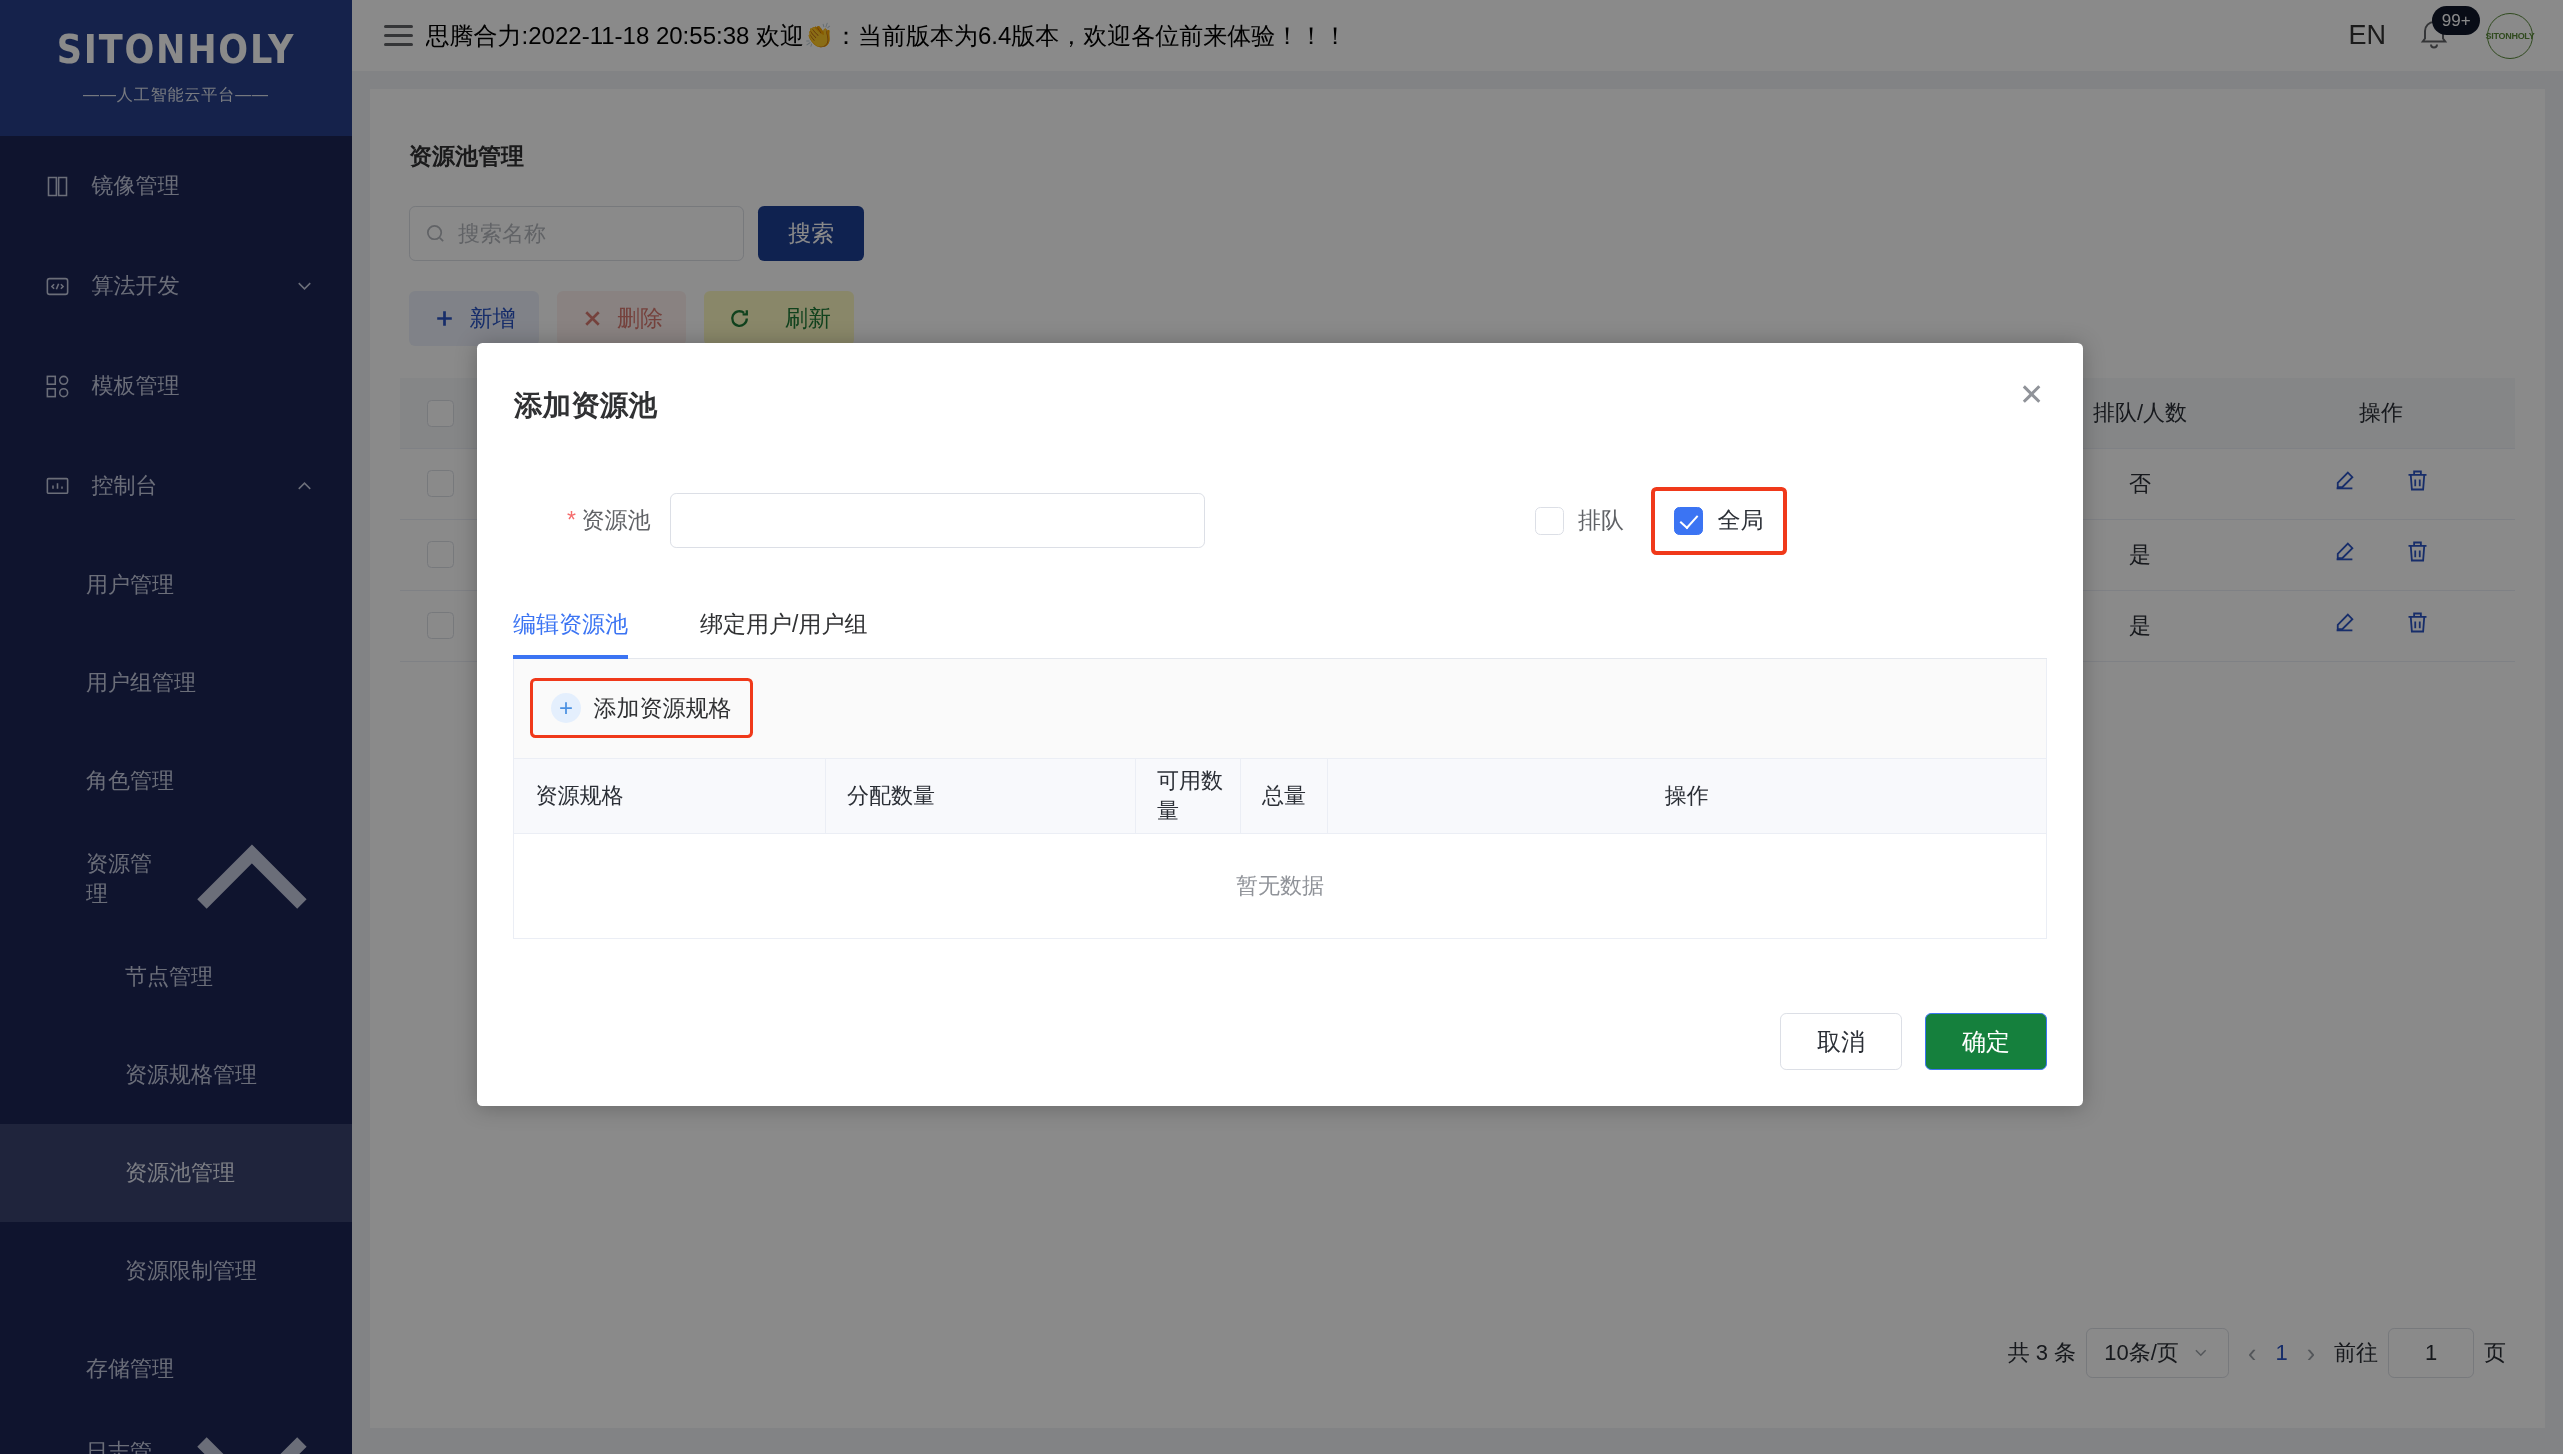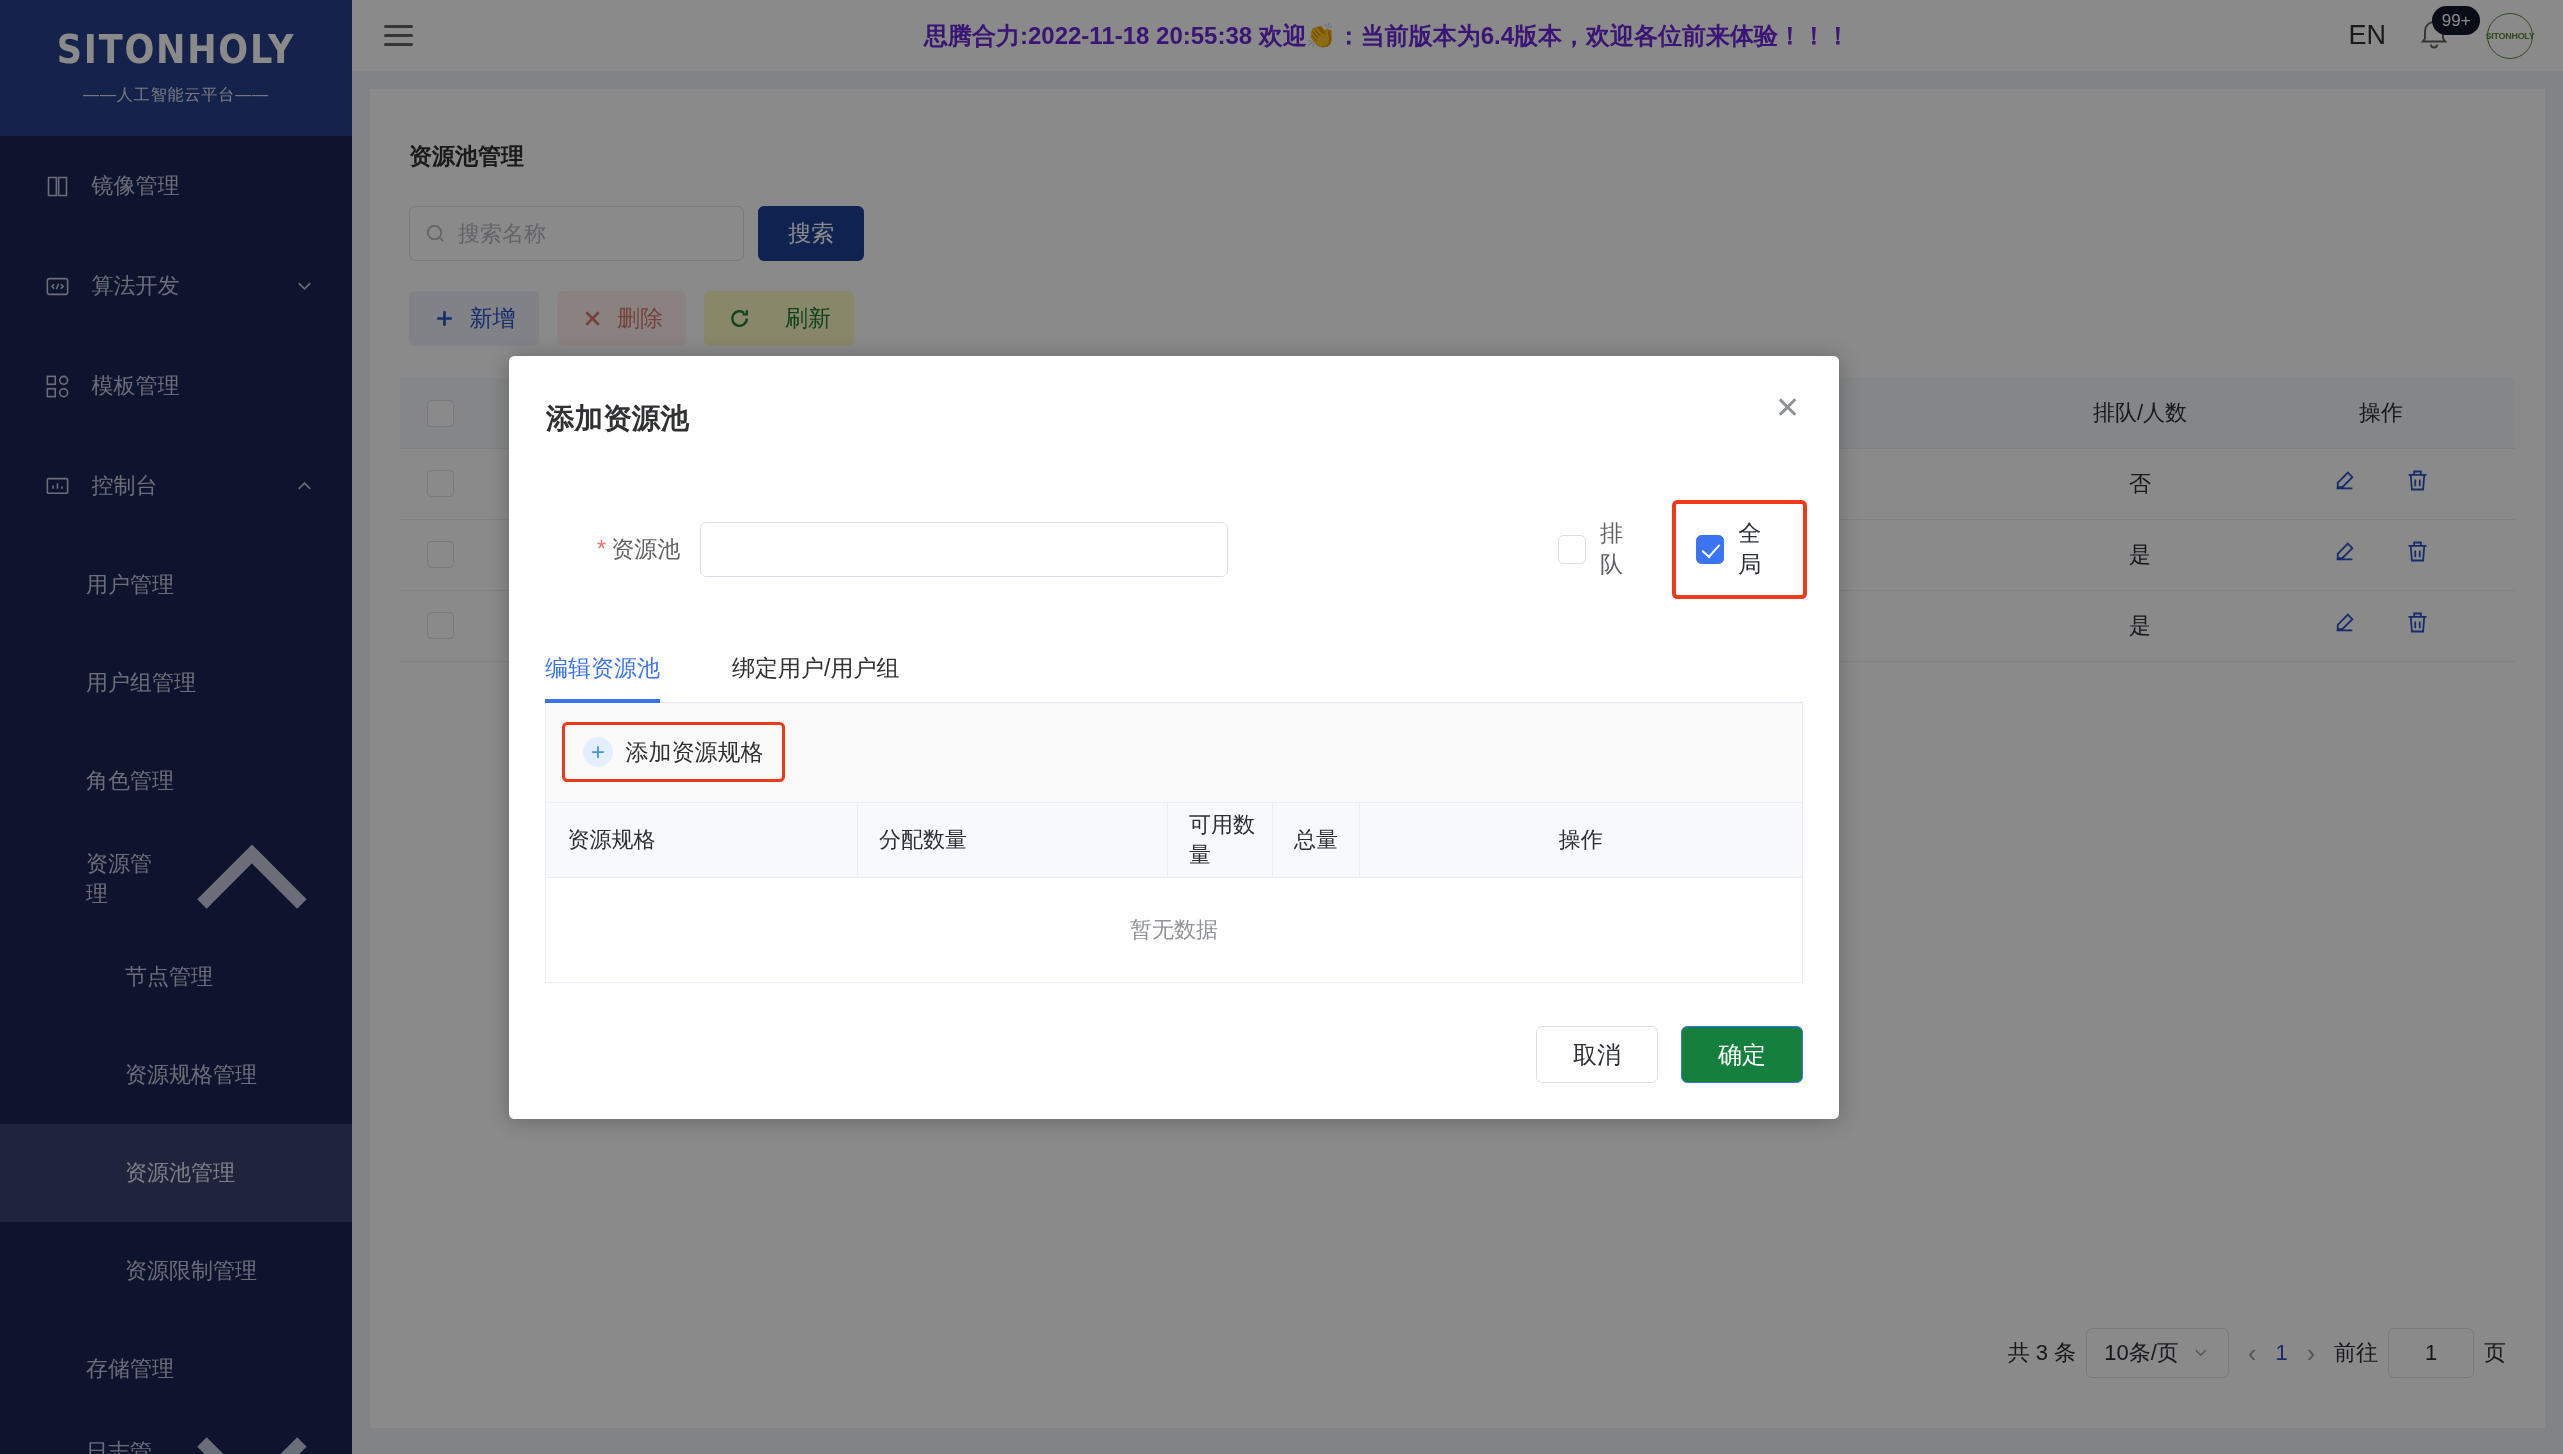--- a/index.html
+++ b/index.html
@@ -63,22 +63,22 @@
     background: #ffffff;
     display: flex; align-items: center;
   }
   #hamburger {
     width: 54px; height: 54px; margin-left: 19.6px;
     display: flex; flex-direction: column; justify-content: center;
     align-items: center; gap: 6.2px; cursor: pointer;
   }
   #hamburger i { display: block; width: 28.6px; height: 2.7px; background: #606266; border-radius: 1.8px; }
   #announce {
-    flex: 1; text-align: center;
-    font-size: 24px; font-weight: 700; color: #6d28d9;
+    flex: 1; 
+    font-size: 24px; font-weight: 400; color: #000000;
     white-space: nowrap; overflow: hidden;
   }
   #header-right {
     display: flex; align-items: center; gap: 30px;
     margin-right: 30px;
   }
   #lang { font-size: 27px; color: #333; cursor: pointer; }
   #bell-wrap { position: relative; width: 41px; height: 45px; cursor: pointer; }
   #bell-wrap svg { width: 36px; height: 39px; }
   #badge {
@@ -170,25 +170,24 @@
     text-align: center; font-size: 22px; color: #2b2f36; background: #fff;
     outline: 0; font-family: inherit;
   }
 
   
   #overlay {
     position: absolute; inset: 0;
     background: rgba(0,0,0,0.46);
   }
   #modal {
-    position: absolute; left: 477px; top: 356px;
-    width: 1330px; height: 763px;
+    position: absolute; left: 477px; top: 343px;
+    width: 1606px; height: 763px;
     background: #fff; border-radius: 5.4px;
     box-shadow: 0 1.8px 21.4px rgba(0,0,0,0.25);
-    margin-left: 32px;
   }
   #modal-title {
     font-size: 28.6px; color: #303133; margin: 43px 0 0 37px;
   }
   #modal-close {
     position: absolute; right: 32px; top: 32px;
     width: 39px; height: 39px; cursor: pointer;
     display: flex; align-items: center; justify-content: center;
     color: #909399; font-size: 30px; line-height: 1;
   }

